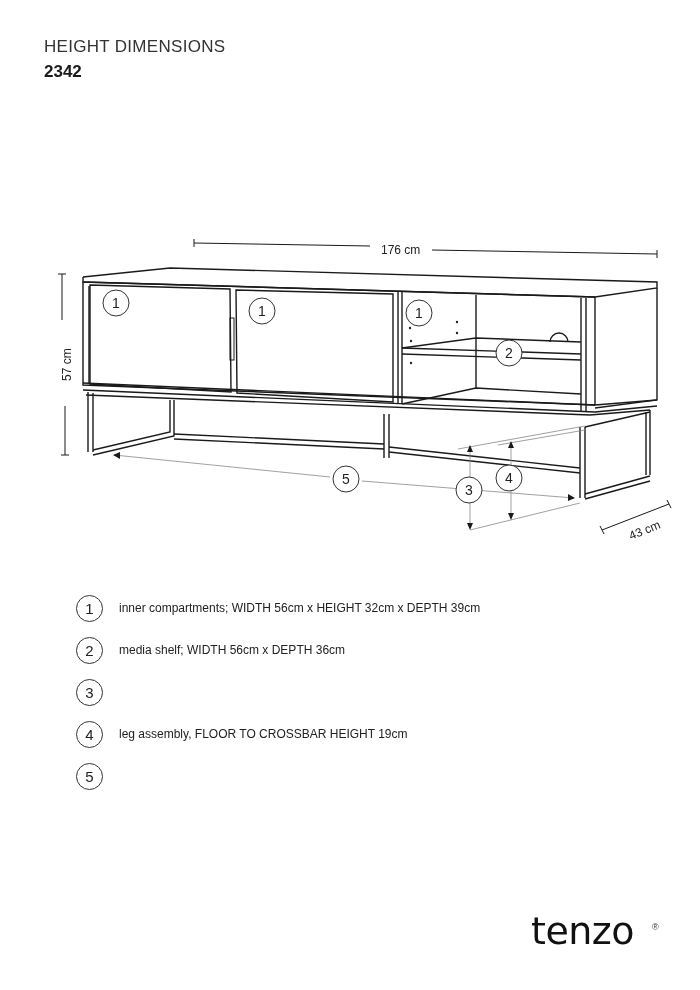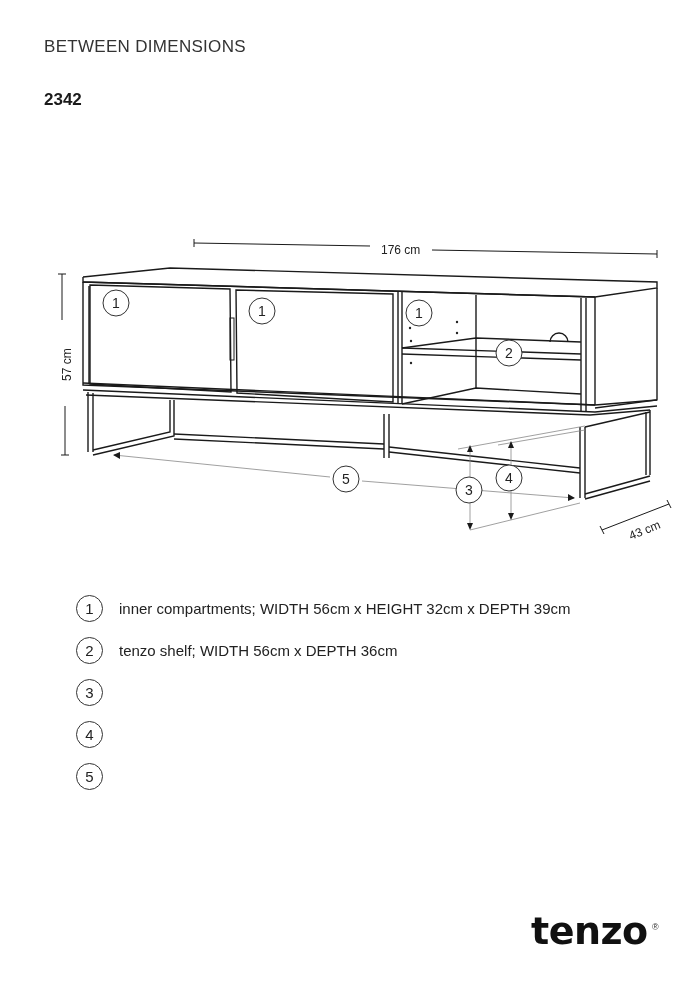--- a/index.html
+++ b/index.html
@@ -1,32 +1,32 @@
 <!DOCTYPE html>
 <html><head>
 <meta charset="utf-8">
 <style>
   html,body{margin:0;padding:0;background:#fff;}
   body{width:700px;height:990px;position:relative;overflow:hidden;font-family:"Liberation Sans",sans-serif;color:#1a1a1a;}
   .title{position:absolute;left:44px;top:37px;font-size:17px;letter-spacing:0.3px;color:#333;}
-  .code{position:absolute;left:44px;top:62px;font-size:17px;font-weight:bold;color:#1a1a1a;margin-top:28px;}
+  .code{position:absolute;left:44px;top:62px;font-size:17px;font-weight:bold;color:#1a1a1a;}
   svg.drawing{position:absolute;left:0;top:0;}
   .legend{position:absolute;left:76px;top:587px;}
   .legend-row{display:flex;align-items:center;height:42px;}
   .badge{width:27px;height:27px;border:1.3px solid #333;border-radius:50%;display:flex;align-items:center;justify-content:center;font-size:15px;color:#222;box-sizing:border-box;}
-  .legend-text{margin-left:16px;font-size:15px;color:#222;}
-  .logo{position:absolute;left:531px;top:909px;font-size:38px;font-weight:bold;letter-spacing:-0.5px;color:#111;font-family:"DejaVu Sans",sans-serif;}
+  .legend-text{margin-left:16px;font-size:12px;color:#222;}
+  .logo{position:absolute;left:531px;top:909px;font-size:38px;font-weight:normal;letter-spacing:-0.5px;color:#111;font-family:"DejaVu Sans",sans-serif;}
   .reg{position:absolute;left:652px;top:922px;font-size:9px;color:#333;}
   .dimtxt{font-family:"Liberation Sans",sans-serif;font-size:12px;fill:#222;}
   .num{font-family:"Liberation Sans",sans-serif;font-size:14px;fill:#222;}
 </style>
 </head>
 <body>
 
-<div class="title">BETWEEN DIMENSIONS</div>
+<div class="title">HEIGHT DIMENSIONS</div>
 <div class="code">2342</div>
 
 <svg class="drawing" width="700" height="990" viewBox="0 0 700 990">
   <g stroke="#1a1a1a" fill="none" stroke-width="1.4">
 
     <line x1="194" y1="243" x2="370" y2="246" stroke-width="1"></line>
     <line x1="194" y1="239" x2="194" y2="247" stroke-width="1"></line>
     <line x1="432" y1="250" x2="657" y2="254" stroke-width="1"></line>
     <line x1="657" y1="250" x2="657" y2="258" stroke-width="1"></line>
 
@@ -144,27 +144,28 @@
   </g>
 </svg>
 
 <div class="legend">
   <div class="legend-row">
     <div class="badge">1</div>
     <div class="legend-text">inner compartments; WIDTH 56cm x HEIGHT 32cm x DEPTH 39cm</div>
   </div>
   <div class="legend-row">
     <div class="badge">2</div>
-    <div class="legend-text">tenzo shelf; WIDTH 56cm x DEPTH 36cm</div>
+    <div class="legend-text">media shelf; WIDTH 56cm x DEPTH 36cm</div>
   </div>
   <div class="legend-row">
     <div class="badge">3</div>
   </div>
   <div class="legend-row">
     <div class="badge">4</div>
+    <div class="legend-text">leg assembly, FLOOR TO CROSSBAR HEIGHT 19cm</div>
   </div>
   <div class="legend-row">
     <div class="badge">5</div>
   </div>
 </div>
 
 <div class="logo">tenzo</div>
 <div class="reg">®</div>
 
 </body></html>

